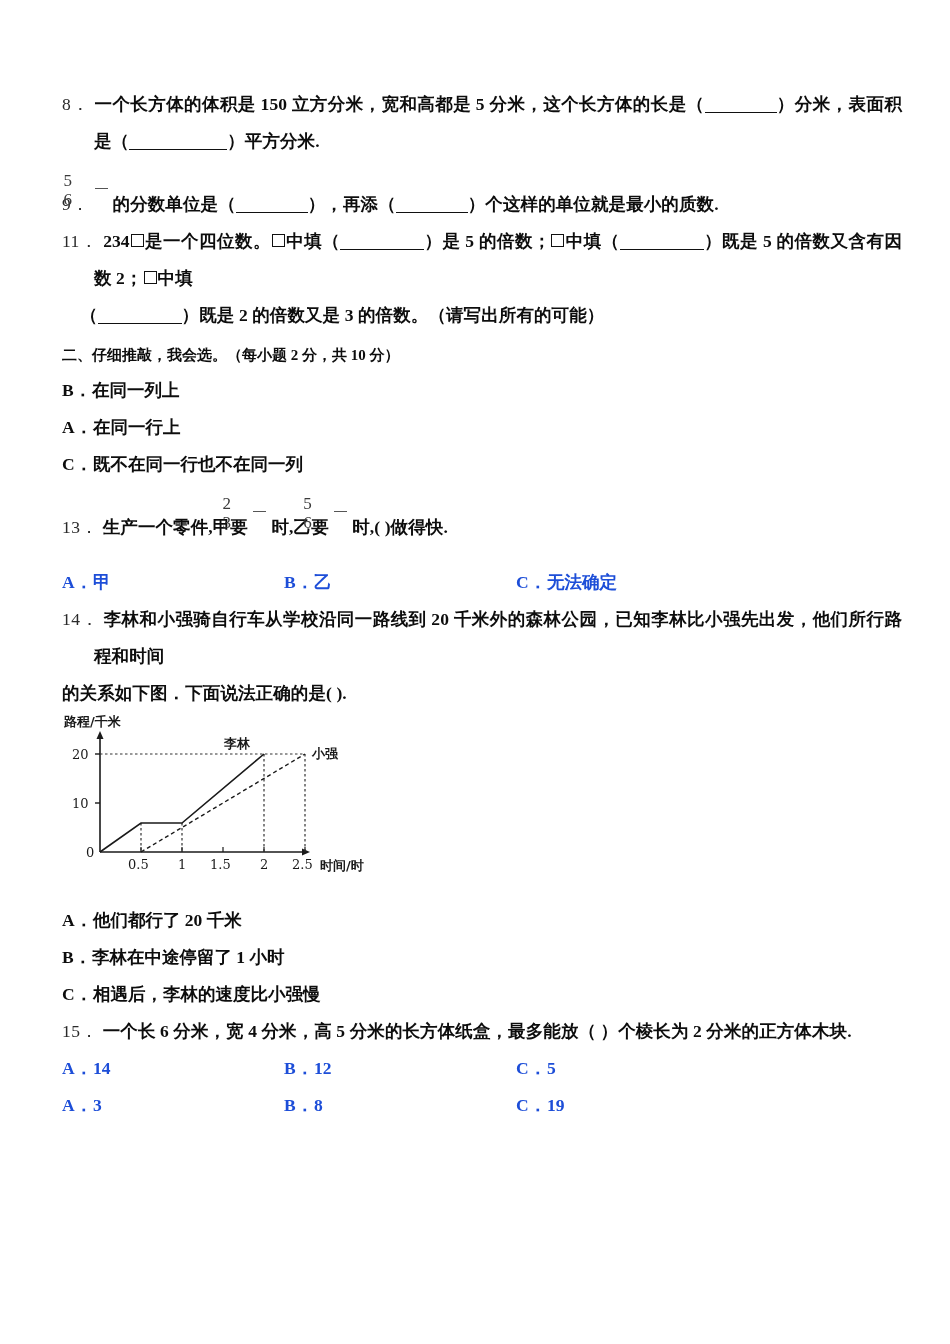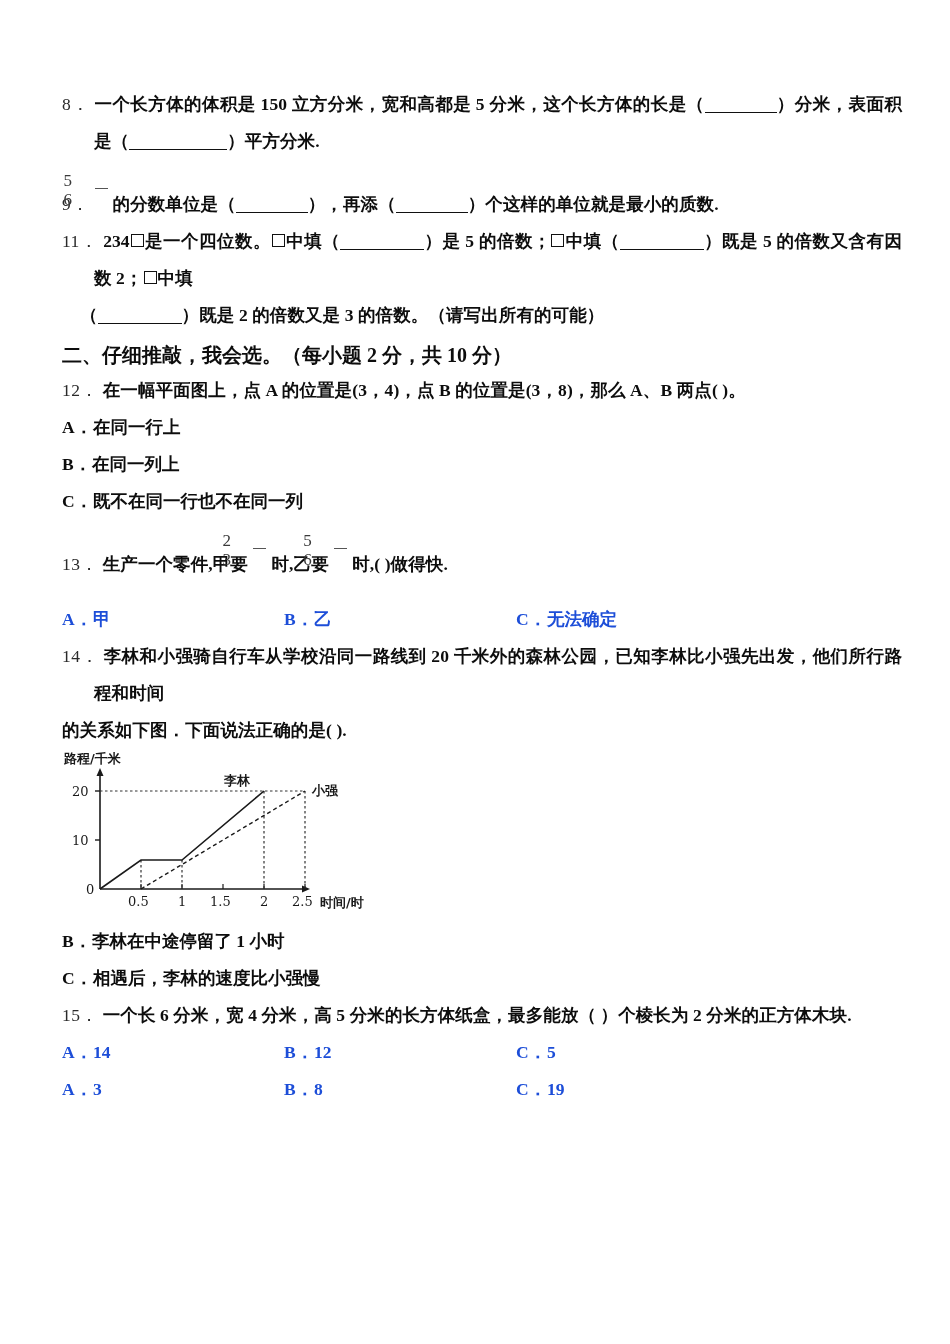--- a/index.html
+++ b/index.html
@@ -88,21 +88,21 @@
   .frac .d {
     position: absolute;
     left: 1px;
     top: -1px;
     font-size: 17px;
     line-height: 17px;
   }
 
   
   .section {
-    font-size: 20px;
+    font-size: 15px;
     line-height: 34px;
     font-weight: 700;
     color: #0d0d0d;
   }
 
   
   .opts {
     position: relative;
     font-size: 17.5px;
     line-height: 37px;
@@ -172,29 +172,25 @@
   <div class="q hang">
     <span class="num">11．</span>
     <span>234</span><span class="box"></span><span>是一个四位数。</span><span class="box"></span><span>中填（</span><span class="blank b-lg"></span><span>）是 5 的倍数；</span><span class="box"></span><span>中填（</span><span class="blank b-lg"></span><span>）既是 5 的倍数又含有因数 2；</span><span class="box"></span><span>中填</span>
   </div>
   <div class="q" style="padding-left:18px">
     <span>（</span><span class="blank b-lg"></span><span>）既是 2 的倍数又是 3 的倍数。（请写出所有的可能）</span>
   </div>
 
   <div class="section" style="margin-top:4px">二、仔细推敲，我会选。（每小题 2 分，共 10 分）</div>
 
-  <div class="q hang">
-    <span class="num">12．</span>
-    <span>在一幅平面图上，点 A 的位置是(3，4)，点 B 的位置是(3，8)，那么 A、B 两点( )。</span>
+  <div class="opt-line">
+    <span class="opt-label">B．</span><span>在同一列上</span>
   </div>
   <div class="opt-line">
     <span class="opt-label">A．</span><span>在同一行上</span>
-  </div>
-  <div class="opt-line">
-    <span class="opt-label">B．</span><span>在同一列上</span>
   </div>
   <div class="opt-line">
     <span class="opt-label">C．</span><span>既不在同一行也不在同一列</span>
   </div>
 
   <div class="q hang" style="margin-top:26px">
     <span class="num">13．</span>
     <span>生产一个零件,甲要</span>
     <span class="frac">
       <span class="n">2</span>
@@ -257,20 +253,23 @@
 
       <polyline points="38,138 79,109 120,109 202,40" fill="none" stroke="#1a1a1a" stroke-width="1.6"></polyline>
 
       <line x1="79" y1="138" x2="243" y2="40" stroke="#1a1a1a" stroke-width="1.4" stroke-dasharray="4,3"></line>
 
       <text class="cjk-lbl" x="162" y="34" font-size="13" fill="#1a1a1a">李林</text>
       <text class="cjk-lbl" x="250" y="44" font-size="13" fill="#1a1a1a">小强</text>
     </svg>
   </div>
 
+  <div class="opt-line" style="margin-top:16px">
+    <span class="opt-label">A．</span><span>他们都行了 20 千米</span>
+  </div>
   <div class="opt-line">
     <span class="opt-label">B．</span><span>李林在中途停留了 1 小时</span>
   </div>
   <div class="opt-line">
     <span class="opt-label">C．</span><span>相遇后，李林的速度比小强慢</span>
   </div>
 
   <div class="q hang">
     <span class="num">15．</span>
     <span>一个长 6 分米，宽 4 分米，高 5 分米的长方体纸盒，最多能放（        ）个棱长为 2 分米的正方体木块.</span>

